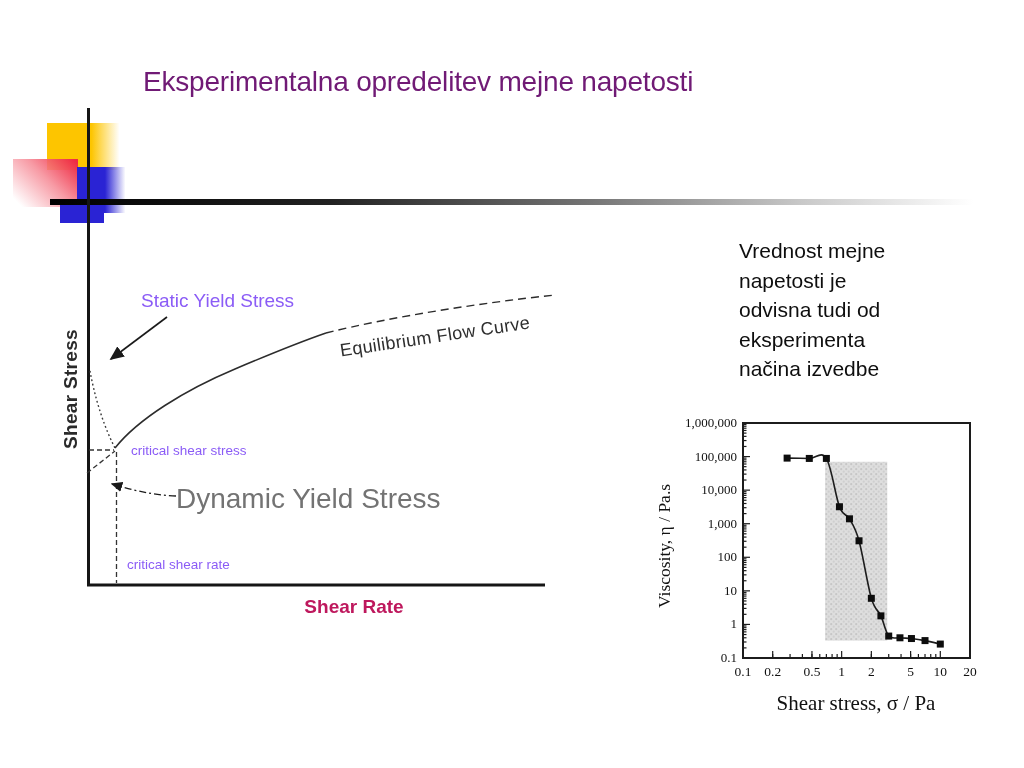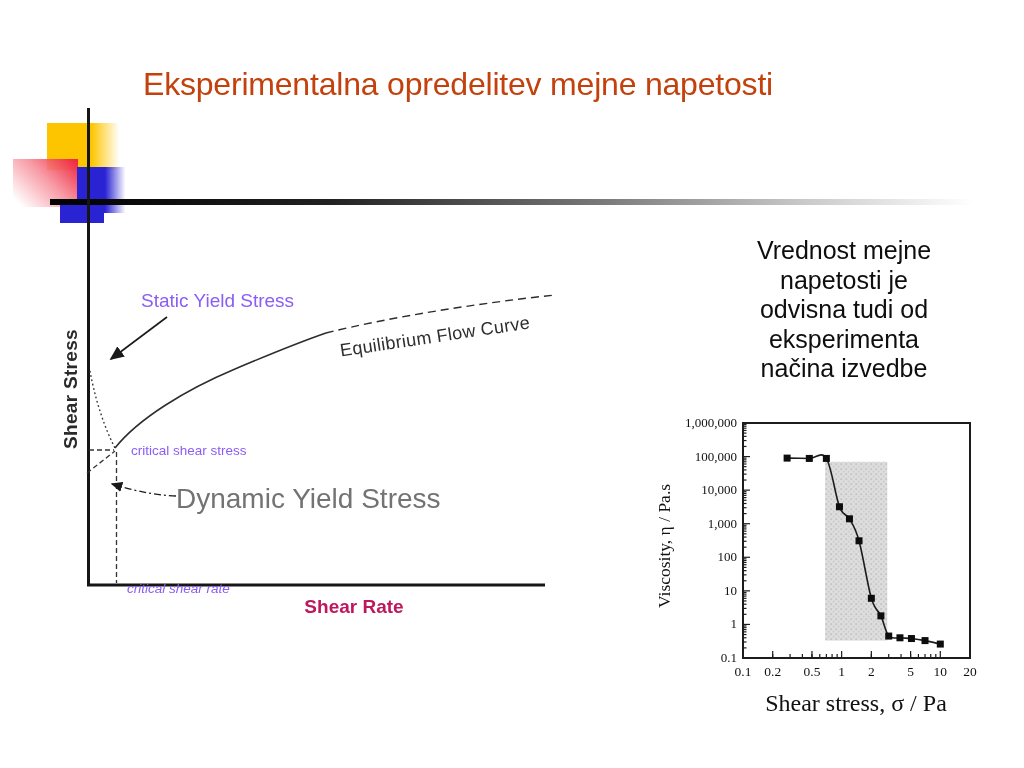--- a/index.html
+++ b/index.html
@@ -11,38 +11,38 @@
     background:linear-gradient(to right,#fdc500 0%,#fdc500 60%,rgba(253,197,0,0) 98%);}
   .d-pink{left:13px;top:159px;width:65px;height:48px;
     background:linear-gradient(225deg,#ef2c44 4%,rgba(246,137,149,0.85) 45%,rgba(255,255,255,0) 92%);}
   .d-blue{left:77px;top:167px;width:50px;height:46px;
     background:linear-gradient(to right,#2a23d4 0%,#2a23d4 56%,rgba(42,35,212,0) 97%);}
   .d-blue2{left:60px;top:204px;width:44px;height:19px;background:#2a23d4;}
   .h-line{left:50px;top:199px;width:942px;height:6px;
     background:linear-gradient(to right,#000 0%,#222 30%,#777 58%,#c9c9c9 80%,rgba(255,255,255,0) 98%);}
   .v-line{left:87px;top:108px;width:3px;height:478px;background:#161616;}
   
-  .title{left:143px;top:66px;font-size:32px;color:#c2410c;letter-spacing:-0.2px;white-space:nowrap;}
-  
-  .para{left:739px;top:236px;width:210px;font-size:25px;line-height:29.6px;color:#0e0e0e;text-align:center;}
+  .title{left:143px;top:66px;font-size:28px;color:#701a75;letter-spacing:-0.2px;white-space:nowrap;}
+  
+  .para{left:739px;top:236px;width:210px;font-size:21px;line-height:29.6px;color:#0e0e0e;}
   
   .fig-lbl{color:#8b5cf6;white-space:nowrap;}
   .lbl-shear-stress{left:71px;top:389px;transform:translate(-50%,-50%) rotate(-90deg);
     font-size:19px;font-weight:600;letter-spacing:.3px;color:#2a2a2a;}
   .lbl-static{left:141px;top:290px;font-size:19px;font-weight:500;}
   .lbl-equilibrium{left:435px;top:337px;transform:translate(-50%,-50%) rotate(-8.5deg);
     font-size:18px;font-weight:500;letter-spacing:.3px;color:#2e2e2e;}
   .lbl-crit-stress{left:131px;top:443px;font-size:13.5px;font-weight:500;}
   .lbl-dynamic{left:176px;top:483px;font-size:28px;font-weight:500;color:#737373;}
-  .lbl-crit-rate{left:127px;top:557px;font-size:13.5px;font-style:italic;font-weight:500;margin-top:24px;}
+  .lbl-crit-rate{left:127px;top:557px;font-size:13.5px;font-weight:500;}
   .lbl-shear-rate{left:322px;top:607px;transform:translate(-50%,-50%);font-size:19px;font-weight:600;color:#be185d;margin-left:32px;}
   
   .serif{font-family:"Liberation Serif","DejaVu Serif",serif;color:#111;}
   .lbl-visc-y{left:664px;top:546px;transform:translate(-50%,-50%) rotate(-90deg);font-size:17.5px;white-space:nowrap;}
-  .lbl-visc-x{left:856px;top:703px;transform:translate(-50%,-50%);font-size:24px;white-space:nowrap;}
+  .lbl-visc-x{left:856px;top:703px;transform:translate(-50%,-50%);font-size:21px;white-space:nowrap;}
   .ytick{position:absolute;width:60px;text-align:right;font-size:13px;
     font-family:"Liberation Serif","DejaVu Serif",serif;color:#111;}
   .xtick{position:absolute;width:40px;text-align:center;font-size:13.5px;
     font-family:"Liberation Serif","DejaVu Serif",serif;color:#111;}
   svg{position:absolute;pointer-events:none;}
 </style>
 </head>
 <body>
 
 <div id="slide">

